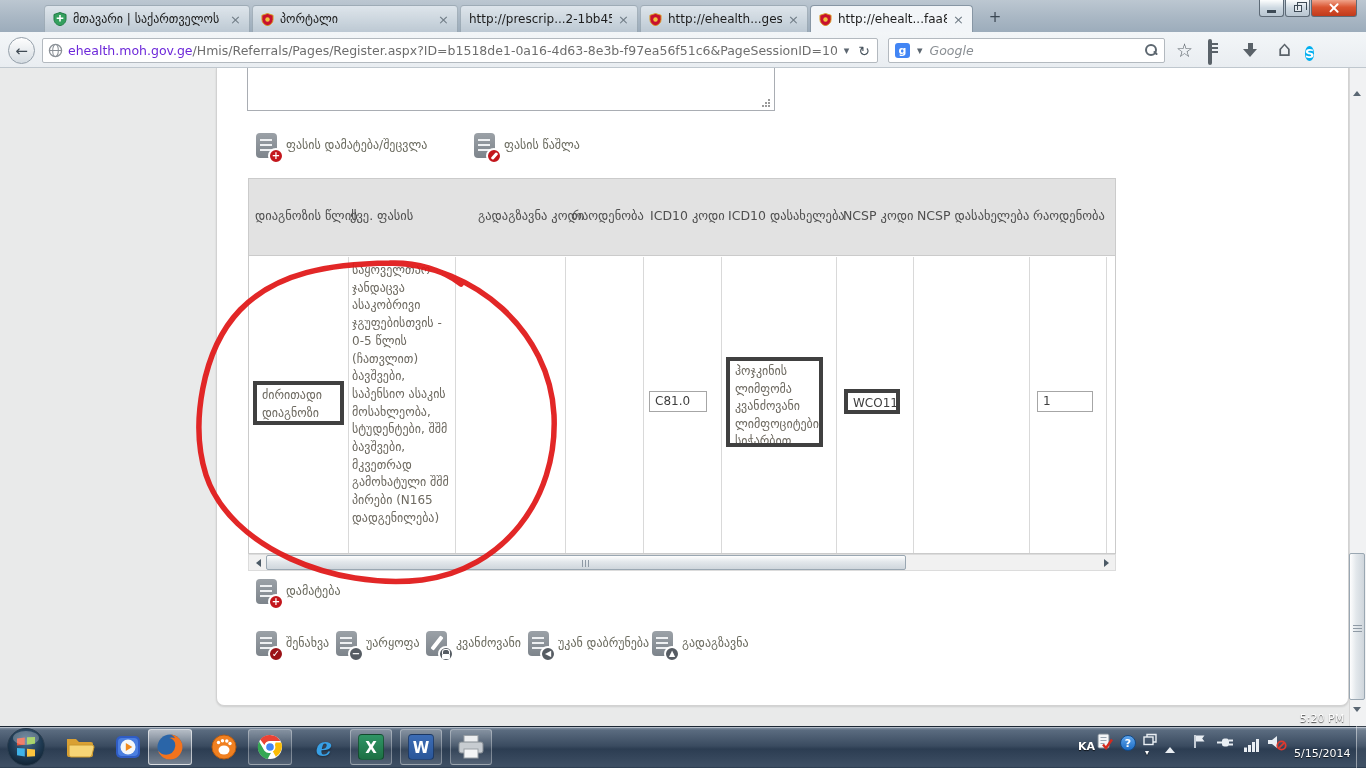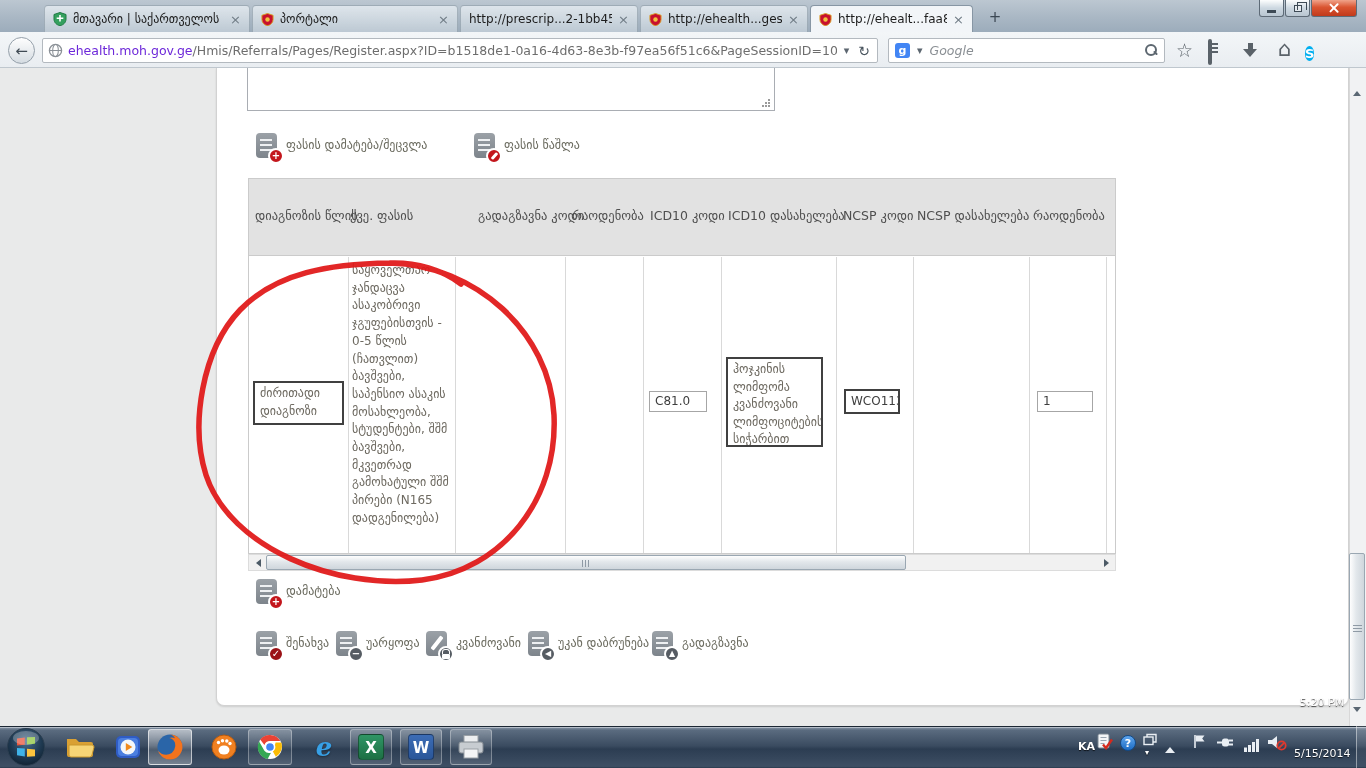--- a/index.html
+++ b/index.html
@@ -93,21 +93,21 @@
   .b-lock::after { content:""; display:block; width:8px; height:5px; background:#fff; border-radius:1px; margin:0 auto; }
   .b-print::before { content:""; display:block; width:6px; height:3px; background:#fff; margin:2.5px auto 1px; }
   .b-print::after { content:""; display:block; width:9px; height:4px; background:#fff; border-radius:1px; margin:0 auto; }
 
   .thead { position:absolute; left:248px; top:178px; width:868px; height:78px; background:#e2e2e2;
            border:1px solid #cbcbcb; }
   .th { position:absolute; top:208px; font-size:12.5px; color:#4e4e4e; white-space:nowrap; }
   .tbody { position:absolute; left:248px; top:256px; width:868px; height:298px; background:#fff;
            border:1px solid #cbcbcb; border-top:none; }
   .vline { position:absolute; top:257px; height:296px; width:1px; background:#d9d9d9; }
-  .cellbox { position:absolute; border:2px solid #404040; background:#fff; font-size:12px; color:#6e6a61;
+  .cellbox { position:absolute; border:4px solid #404040; background:#fff; font-size:12px; color:#6e6a61;
            padding:2px 5px; line-height:17.5px; overflow:hidden; }
   .cellinput { position:absolute; border:1px solid #a6a6a6; background:#fff; font-size:12px; color:#3e3e3e;
            padding:1px 5px; line-height:17px; overflow:hidden; }
   .prog-text { position:absolute; left:352px; top:262px; width:101px; height:289px; overflow:hidden;
            font-size:12px; line-height:17.7px; color:#6e6a61; }
 
   .hscroll { position:absolute; left:248px; top:554px; width:868px; height:17px; background:#f1f1f1;
            border:1px solid #dcdcdc; }
   .hs-btn { position:absolute; top:0; width:16px; height:15px; display:flex; align-items:center; justify-content:center; }
   .tri-l { width:0; height:0; border:4px solid transparent; border-right:5px solid #4c5a66; margin-right:2px; }
@@ -461,17 +461,17 @@
       </g>
     </svg>
   </span>
   <span class="tray-ico" style="left:1266px;top:734px;">
     <svg width="21" height="17" viewBox="0 0 21 17">
       <path d="M2,6 h4 L11,2 V14 L6,10 H2 Z" fill="#e9eef3"></path>
       <circle cx="15.5" cy="11.5" r="4.2" fill="none" stroke="#e0392e" stroke-width="1.8"></circle>
       <path d="M12.6,14.4 L18.4,8.6" stroke="#e0392e" stroke-width="1.8"></path>
     </svg>
   </span>
-  <div class="tray-txt" style="left:1294px;top:696px;width:56px;text-align:center;">5:20 PM</div>
+  <div class="tray-txt" style="left:1294px;top:712px;width:56px;text-align:center;">5:20 PM</div>
   <div class="tray-txt" style="left:1294px;top:747px;width:56px;text-align:center;">5/15/2014</div>
   <div class="showdesk"></div>
 
 </div>
 
 </body></html>

